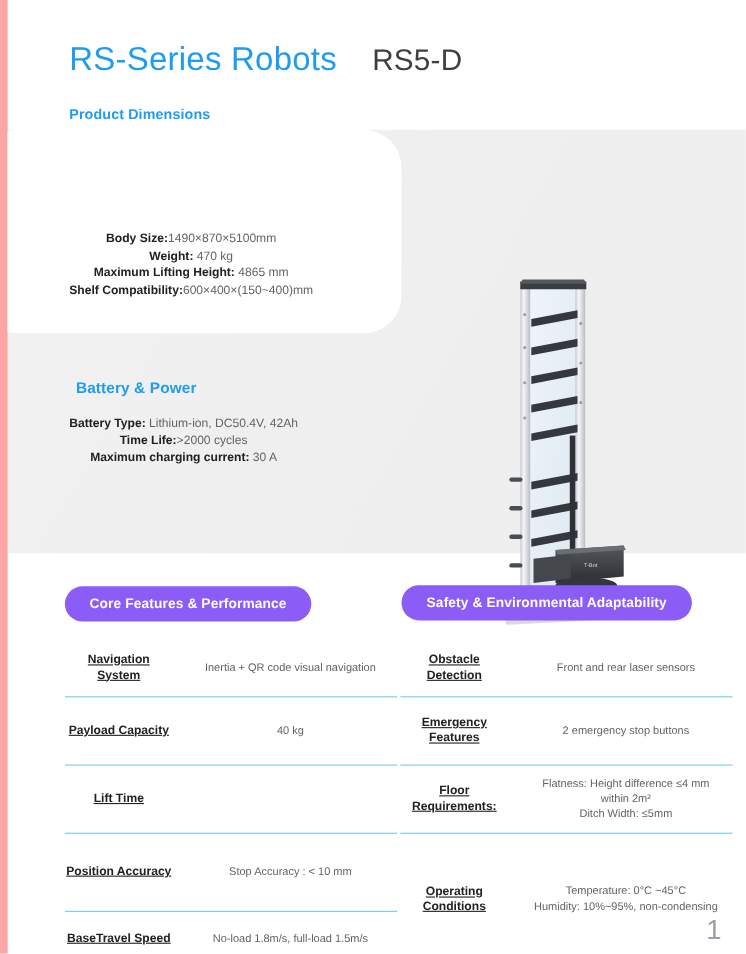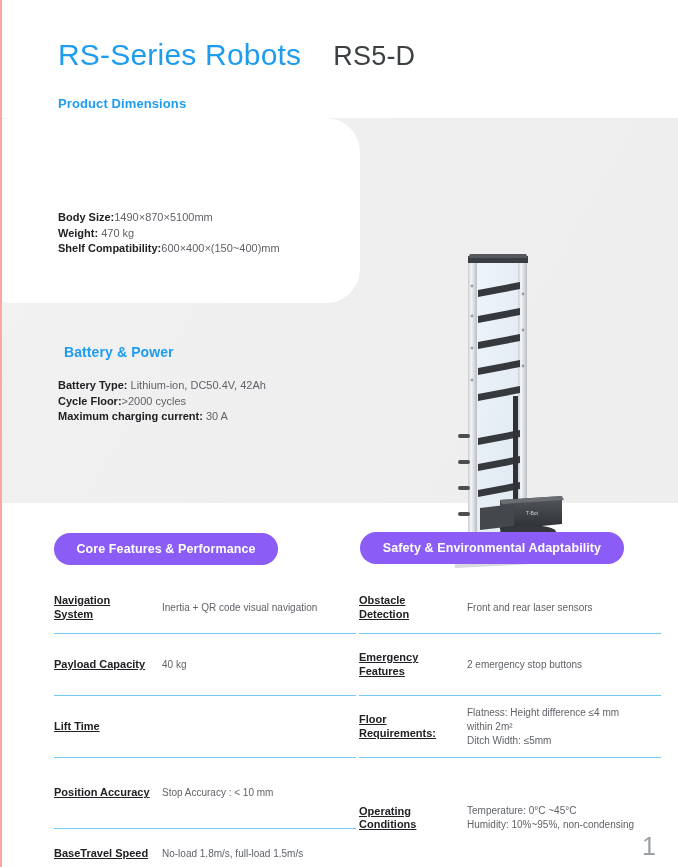--- a/index.html
+++ b/index.html
@@ -10,22 +10,23 @@
   body {
     font-family: "Liberation Sans", sans-serif;
     -webkit-font-smoothing: antialiased;
   }
   .page {
     position: relative;
     width: 678px;
     height: 867px;
     background: #ffffff;
     overflow: hidden;
-    border-left: 2px solid #fca5a5;
+    border-left: 7px solid #fca5a5;
     box-sizing: border-box;
+    text-align: center;
   }
 
   
   .header {
     position: absolute;
     left: 56px;
     top: 38px;
     display: flex;
     align-items: baseline;
     gap: 32px;
@@ -248,32 +249,35 @@
   </div>
 
   <div class="spec-block" id="dim-block">
     <div class="spec-line">
       <b>Body Size:</b><span>1490×870×5100mm</span>
     </div>
     <div class="spec-line">
       <b>Weight:</b><span> 470 kg</span>
     </div>
     <div class="spec-line">
+      <b>Maximum Lifting Height:</b><span> 4865 mm</span>
+    </div>
+    <div class="spec-line">
       <b>Shelf Compatibility:</b><span>600×400×(150~400)mm</span>
     </div>
   </div>
 
   <div class="section-heading" id="bat-heading">Battery &amp; Power</div>
 
   <div class="spec-block" id="bat-block">
     <div class="spec-line">
       <b>Battery Type:</b><span>  Lithium-ion, DC50.4V, 42Ah</span>
     </div>
     <div class="spec-line">
-      <b>Cycle Floor:</b><span>&gt;2000 cycles</span>
+      <b>Time Life:</b><span>&gt;2000 cycles</span>
     </div>
     <div class="spec-line">
       <b>Maximum charging current:</b><span> 30 A</span>
     </div>
   </div>
 
   <div class="pill" id="pill-core">Core Features &amp; Performance</div>
   <div class="pill" id="pill-safety">Safety &amp; Environmental Adaptability</div>
 
   <div class="table" id="table-left">

